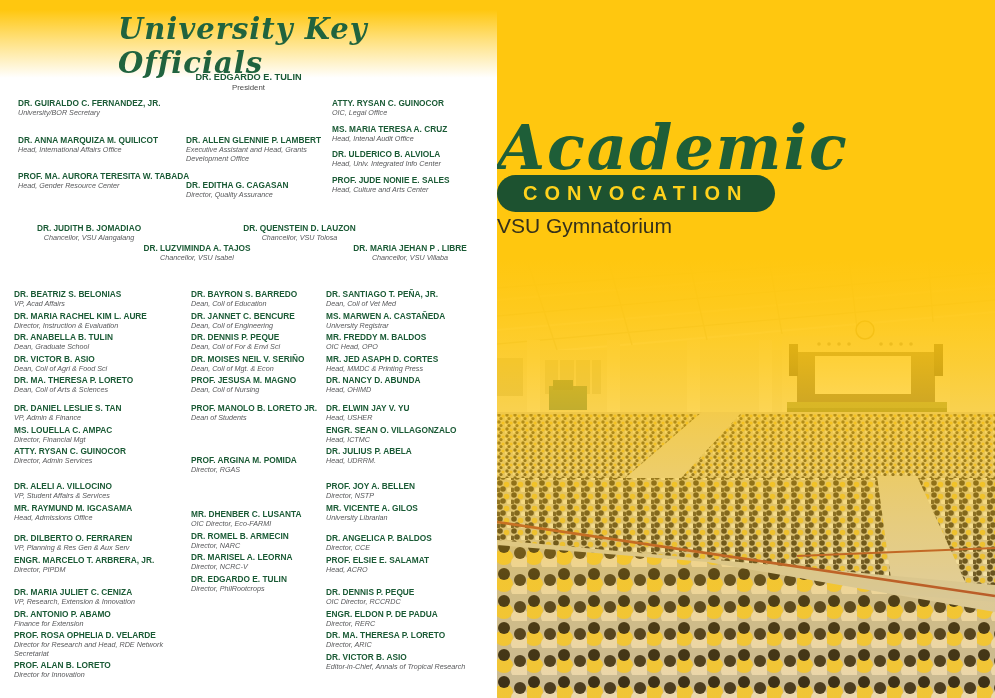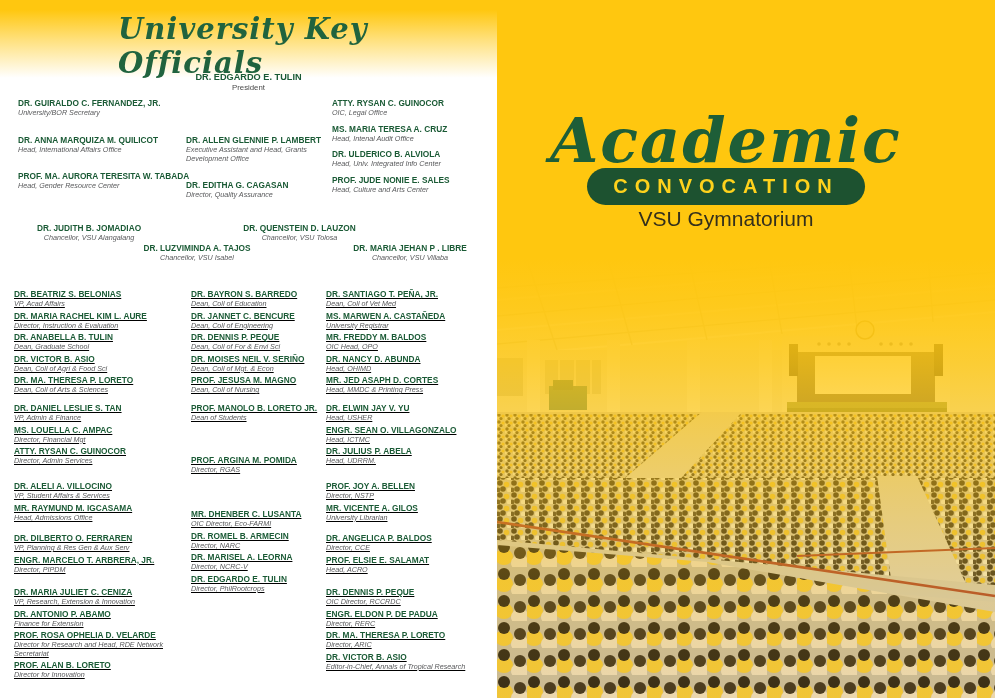--- a/index.html
+++ b/index.html
@@ -30,38 +30,38 @@
   #topC{left:332px;top:99px;width:156px;}
   #topC .person{margin-bottom:7px;}
 
   .chancellors{position:absolute;left:0;top:224px;width:497px;height:62px;padding-left:28px;}
   .chancellors > div{position:absolute;text-align:center;}
   .chancellors > div:nth-of-type(1){left:14px;top:0;width:150px;}
   .chancellors > div:nth-of-type(2){left:222px;top:0;width:155px;}
   .chancellors > div:nth-of-type(3){left:122px;top:20px;width:150px;}
   .chancellors > div:nth-of-type(4){left:336px;top:20px;width:148px;}
 
-  .dircol{position:absolute;top:290px;text-decoration:underline;}
+  .dircol{position:absolute;top:290px;}
   #dcol1{left:14px;width:158px;}
   #dcol2{left:176px;width:144px;margin-left:15px;}
   #dcol3{left:326px;width:162px;}
   .grp{display:block;}
   .grp.g1{min-height:114px;}
   .grp.g2{min-height:78px;}
   .grp.g3{min-height:52px;}
   .grp.g4{min-height:54px;}
 
   
   .right-panel{position:absolute;left:497px;top:0;width:498px;height:698px;background:#FFC70F;overflow:hidden;}
   .photo{position:absolute;inset:0;}
   .photo-overlay{position:absolute;inset:0;
     background:linear-gradient(180deg,#FFC70F 0%,#FFC70F 37%,rgba(255,199,15,.93) 44%,
       rgba(255,199,15,.80) 52%,rgba(255,199,15,.60) 62%,rgba(255,199,15,.38) 74%,
       rgba(255,199,15,.20) 86%,rgba(255,199,15,.10) 100%);}
-  .event-block{position:absolute;left:0;top:110px;width:458px;text-align:center;z-index:5;}
+  .event-block{position:absolute;left:0;top:117px;width:458px;z-index:5;}
   .event-script{font-family:"DejaVu Serif",serif;font-style:italic;font-weight:bold;
     font-size:62px;line-height:1;color:#1E5E38;letter-spacing:2px;}
   .event-pill{display:inline-block;margin-top:-4px;background:#1D5230;color:#FFD21C;
     border-radius:19px;padding:7px 26px;font-size:20px;font-weight:bold;letter-spacing:7px;}
   .event-when{margin-top:13px;font-size:15.5px;color:#34301C;line-height:1.35;}
   .event-where{font-size:21px;color:#34301C;line-height:1.35;}
 </style>
 </head>
 <body>
 
@@ -302,26 +302,26 @@
         </div>
           <div class="person">
           <div class="pname">MS. MARWEN A. CASTAÑEDA</div>
           <div class="prole">University Registrar</div>
         </div>
           <div class="person">
           <div class="pname">MR. FREDDY M. BALDOS</div>
           <div class="prole">OIC Head, OPO</div>
         </div>
           <div class="person">
+          <div class="pname">MR. JED ASAPH D. CORTES</div>
+          <div class="prole">Head, MMDC &amp; Printing Press</div>
+        </div>
+          <div class="person">
           <div class="pname">DR. NANCY D. ABUNDA</div>
           <div class="prole">Head, OHIMD</div>
-        </div>
-          <div class="person">
-          <div class="pname">MR. JED ASAPH D. CORTES</div>
-          <div class="prole">Head, MMDC &amp; Printing Press</div>
         </div>
         </div>
       <div class="grp g2">
 
       <div class="person">
           <div class="pname">DR. ELWIN JAY V. YU</div>
           <div class="prole">Head, USHER</div>
         </div>
           <div class="person">
           <div class="pname">ENGR. SEAN O. VILLAGONZALO</div>

